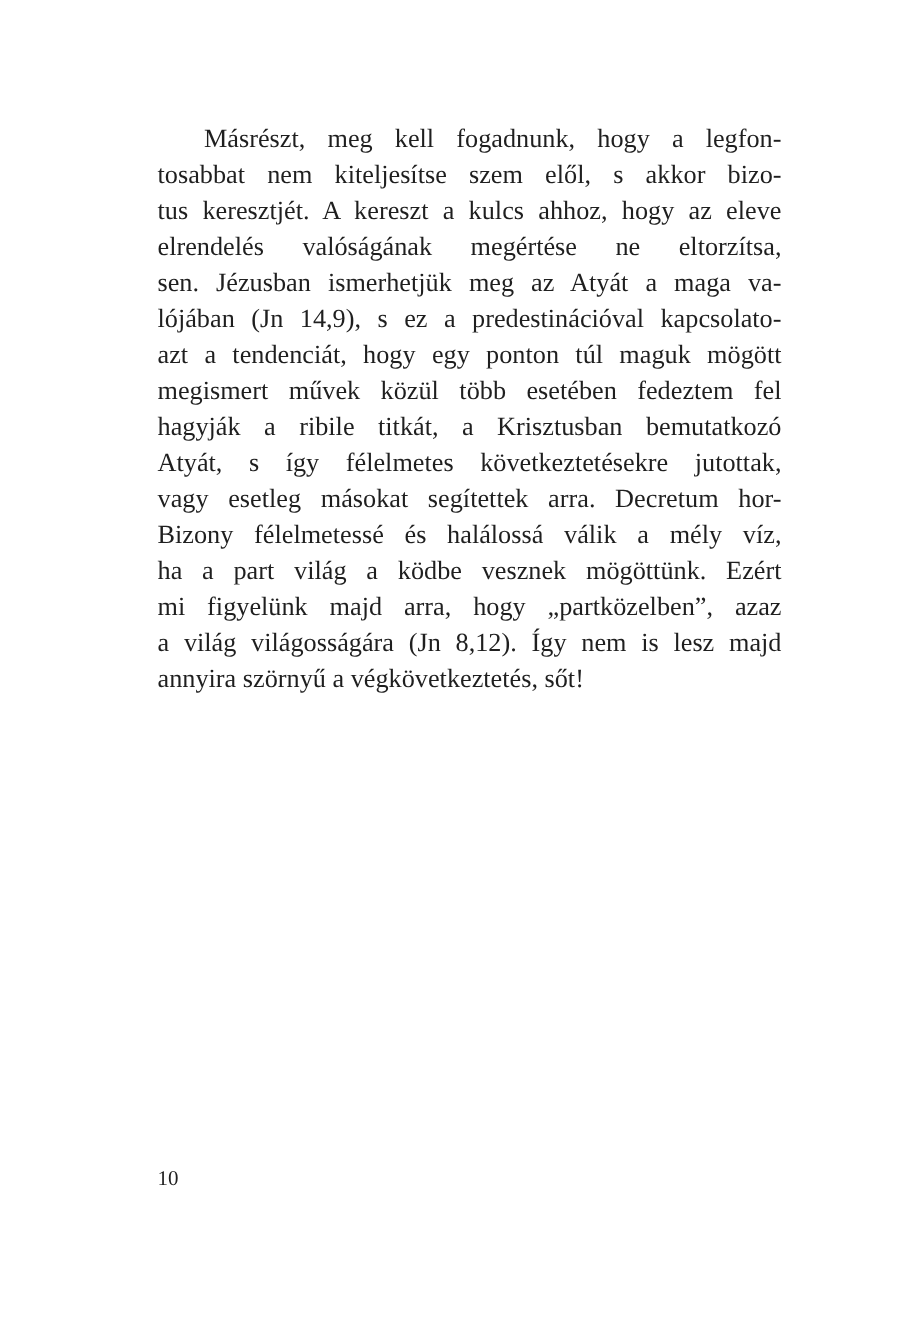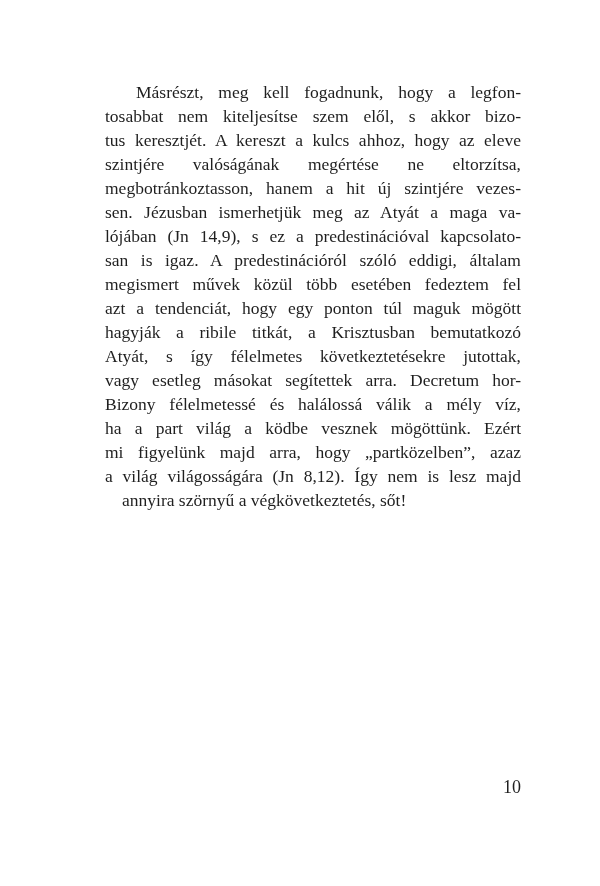--- a/index.html
+++ b/index.html
@@ -29,48 +29,45 @@
     width: 100%;
     text-align: justify;
     text-align-last: justify;
     white-space: normal;
   }
   .text-block .line.first {
     text-indent: 31px;
   }
   .text-block .line.last {
     text-align-last: left;
-    margin-left: 17px;
   }
   .page-number {
     position: absolute;
     left: 105px;
     top: 775px;
     width: 416px;
-    text-align: right;
+    text-align: left;
     color: #1f1f1f;
-    font-size: 18px;
+    font-size: 14px;
     line-height: 24px;
   }
 </style>
 </head>
 <body>
 
 <div class="page">
   <div class="text-block" id="paragraph">
       <div class="line first">Másrészt, meg kell fogadnunk, hogy a legfon-</div>
       <div class="line">tosabbat nem kiteljesítse szem elől, s akkor bizo-</div>
       <div class="line">tus keresztjét. A kereszt a kulcs ahhoz, hogy az eleve</div>
-      <div class="line">szintjére valóságának megértése ne eltorzítsa,</div>
-      <div class="line">megbotránkoztasson, hanem a hit új szintjére vezes-</div>
+      <div class="line">elrendelés valóságának megértése ne eltorzítsa,</div>
       <div class="line">sen. Jézusban ismerhetjük meg az Atyát a maga va-</div>
       <div class="line">lójában (Jn 14,9), s ez a predestinációval kapcsolato-</div>
-      <div class="line">san is igaz. A predestinációról szóló eddigi, általam</div>
+      <div class="line">azt a tendenciát, hogy egy ponton túl maguk mögött</div>
       <div class="line">megismert művek közül több esetében fedeztem fel</div>
-      <div class="line">azt a tendenciát, hogy egy ponton túl maguk mögött</div>
       <div class="line">hagyják a ribile titkát, a Krisztusban bemutatkozó</div>
       <div class="line">Atyát, s így félelmetes következtetésekre jutottak,</div>
       <div class="line">vagy esetleg másokat segítettek arra. Decretum hor-</div>
       <div class="line">Bizony félelmetessé és halálossá válik a mély víz,</div>
       <div class="line">ha a part világ a ködbe vesznek mögöttünk. Ezért</div>
       <div class="line">mi figyelünk majd arra, hogy „partközelben”, azaz</div>
       <div class="line">a világ világosságára (Jn 8,12). Így nem is lesz majd</div>
       <div class="line last">annyira szörnyű a végkövetkeztetés, sőt!</div>
     </div>
   <div class="page-number">10</div>

